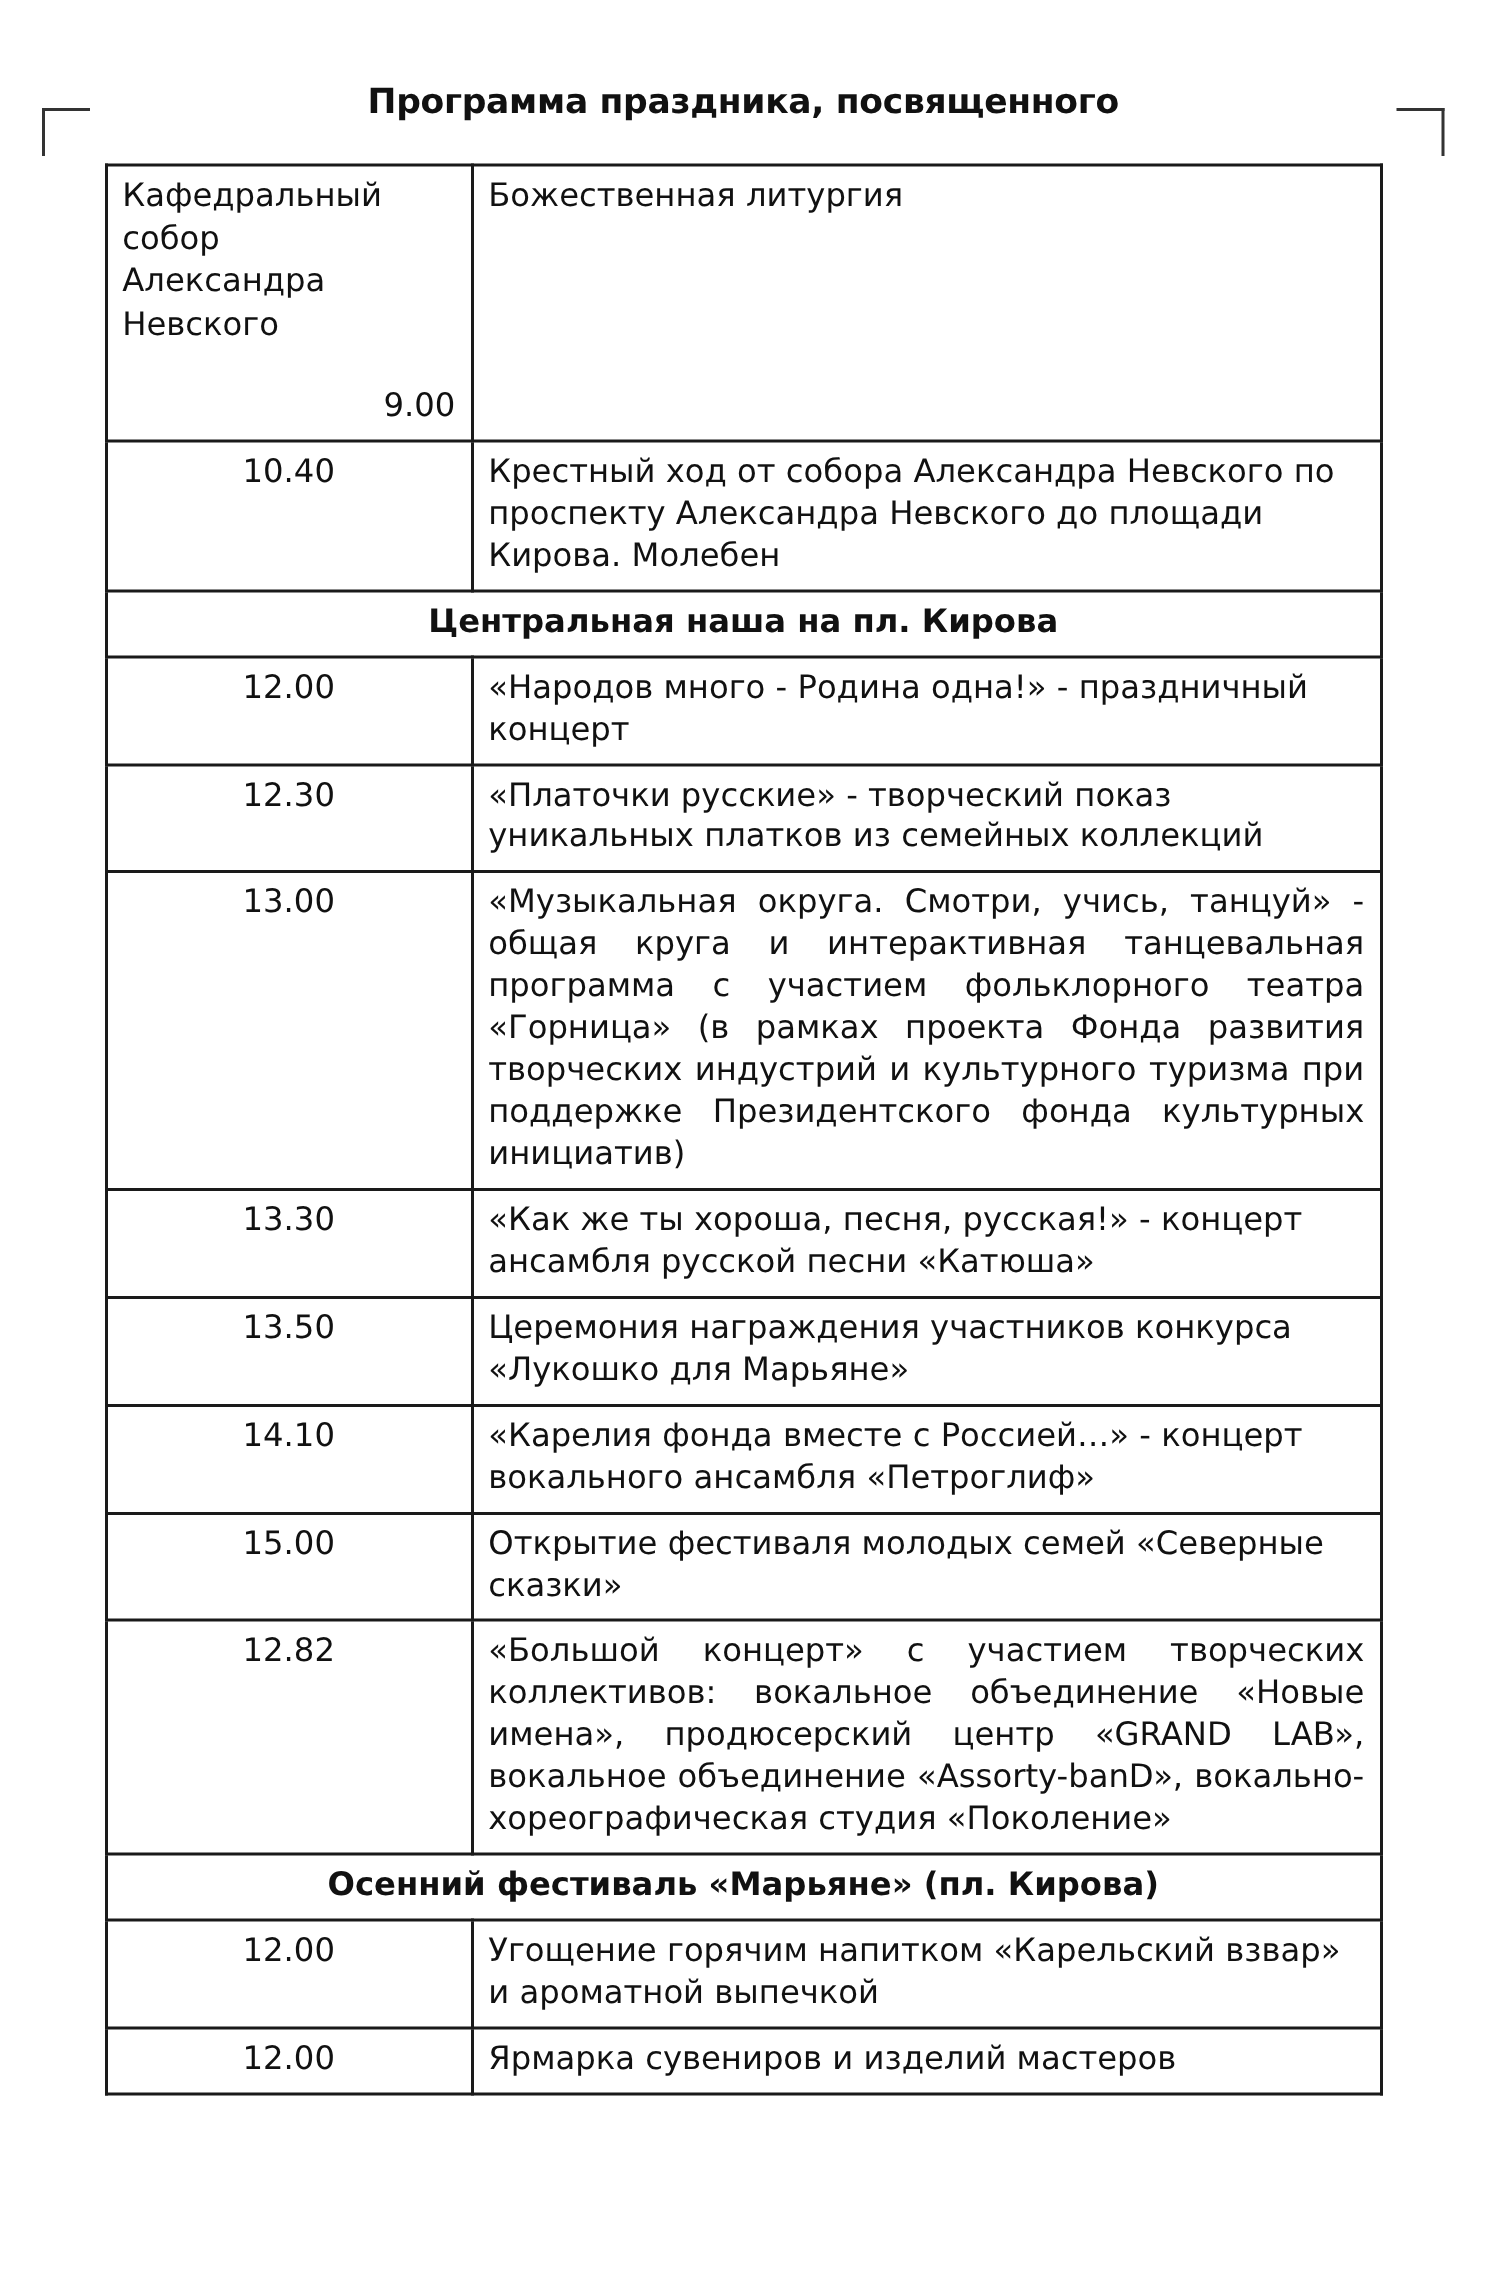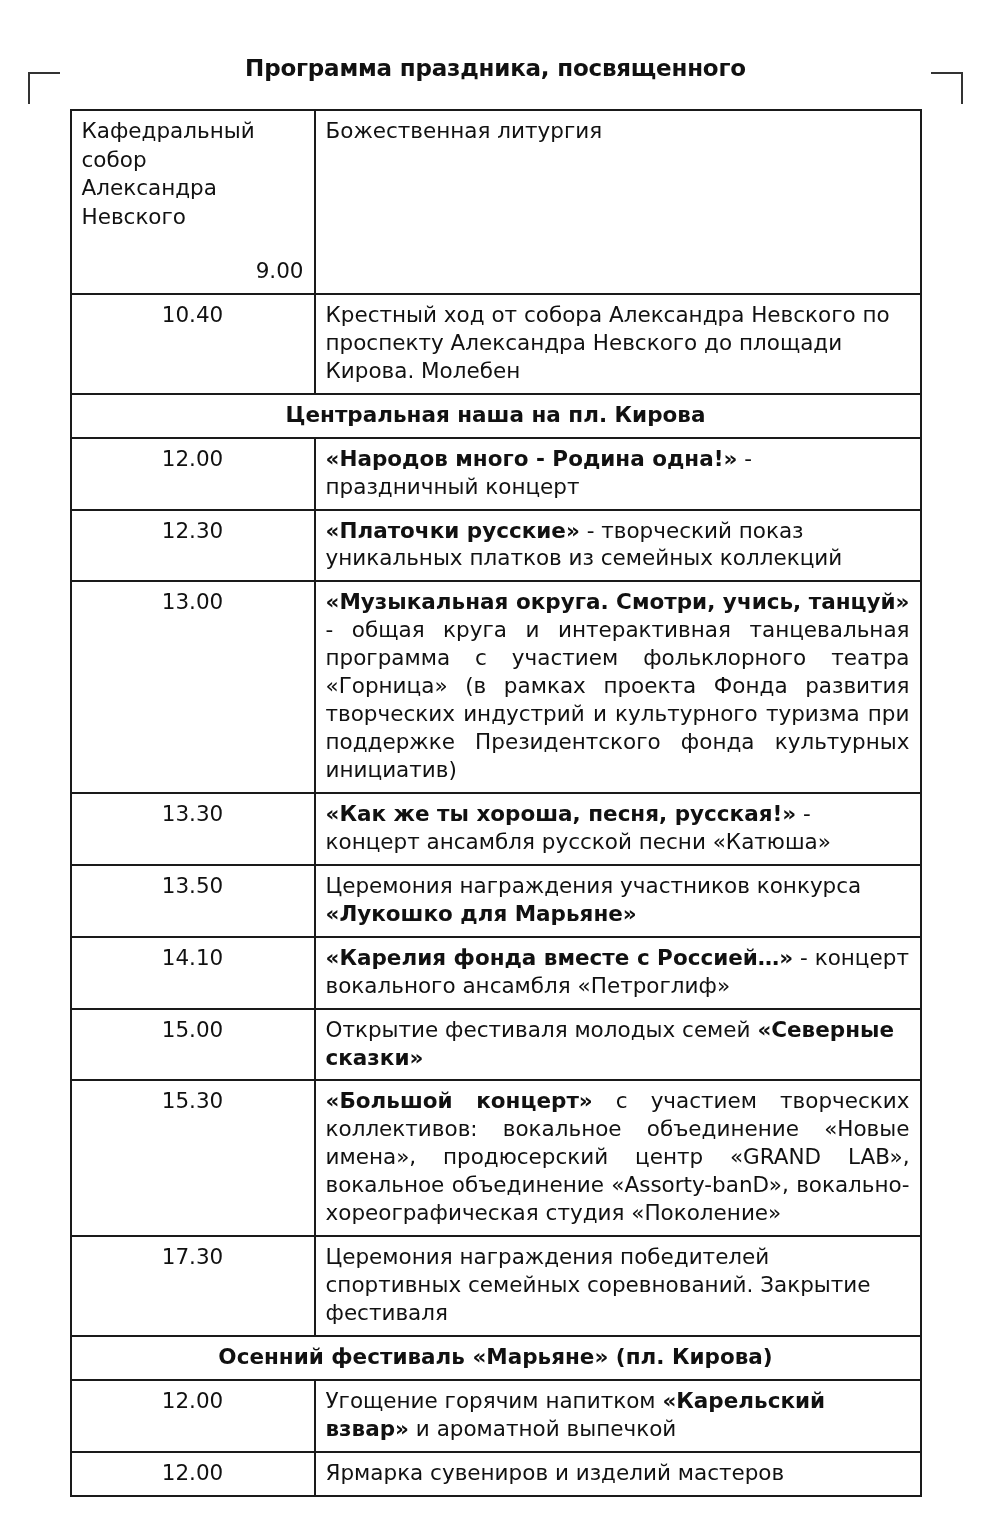--- a/index.html
+++ b/index.html
@@ -69,21 +69,21 @@
   td.desc.justify {
     text-align: justify;
     text-align-last: left;
   }
   td.section {
     text-align: center;
     font-weight: bold;
     font-size: 21.5px;
     padding: 4px 10px 6px 10px;
   }
-  .b { font-weight: bold; }
+  .b { font-weight: normal; }
   .venue-block {
     white-space: pre-line;
     text-align: left;
     line-height: 1.32;
   }
   .venue-time {
     display: block;
     text-align: right;
     margin-top: 26px;
   }
@@ -138,26 +138,22 @@
         </tr>
         <tr>
           <td class="time">14.10</td>
           <td class="desc"><span class="b">«Карелия фонда вместе с Россией…»</span><span> - концерт вокального ансамбля «Петроглиф»</span></td>
         </tr>
         <tr>
           <td class="time">15.00</td>
           <td class="desc"><span>Открытие фестиваля молодых семей </span><span class="b">«Северные сказки»</span></td>
         </tr>
         <tr>
-          <td class="time">15.30</td>
+          <td class="time">12.82</td>
           <td class="desc justify"><span class="b">«Большой концерт»</span><span> с участием творческих коллективов: вокальное объединение «Новые имена», продюсерский центр «GRAND LAB», вокальное объединение «Assorty-banD», вокально-хореографическая студия «Поколение»</span></td>
-        </tr>
-        <tr>
-          <td class="time">17.30</td>
-          <td class="desc"><span>Церемония награждения победителей спортивных семейных соревнований. Закрытие фестиваля</span></td>
         </tr>
         <tr>
           <td class="section" colspan="2">Осенний фестиваль «Марьяне» (пл. Кирова)</td>
         </tr>
         <tr>
           <td class="time">12.00</td>
           <td class="desc"><span>Угощение горячим напитком </span><span class="b">«Карельский взвар»</span><span> и ароматной выпечкой</span></td>
         </tr>
         <tr>
           <td class="time">12.00</td>

